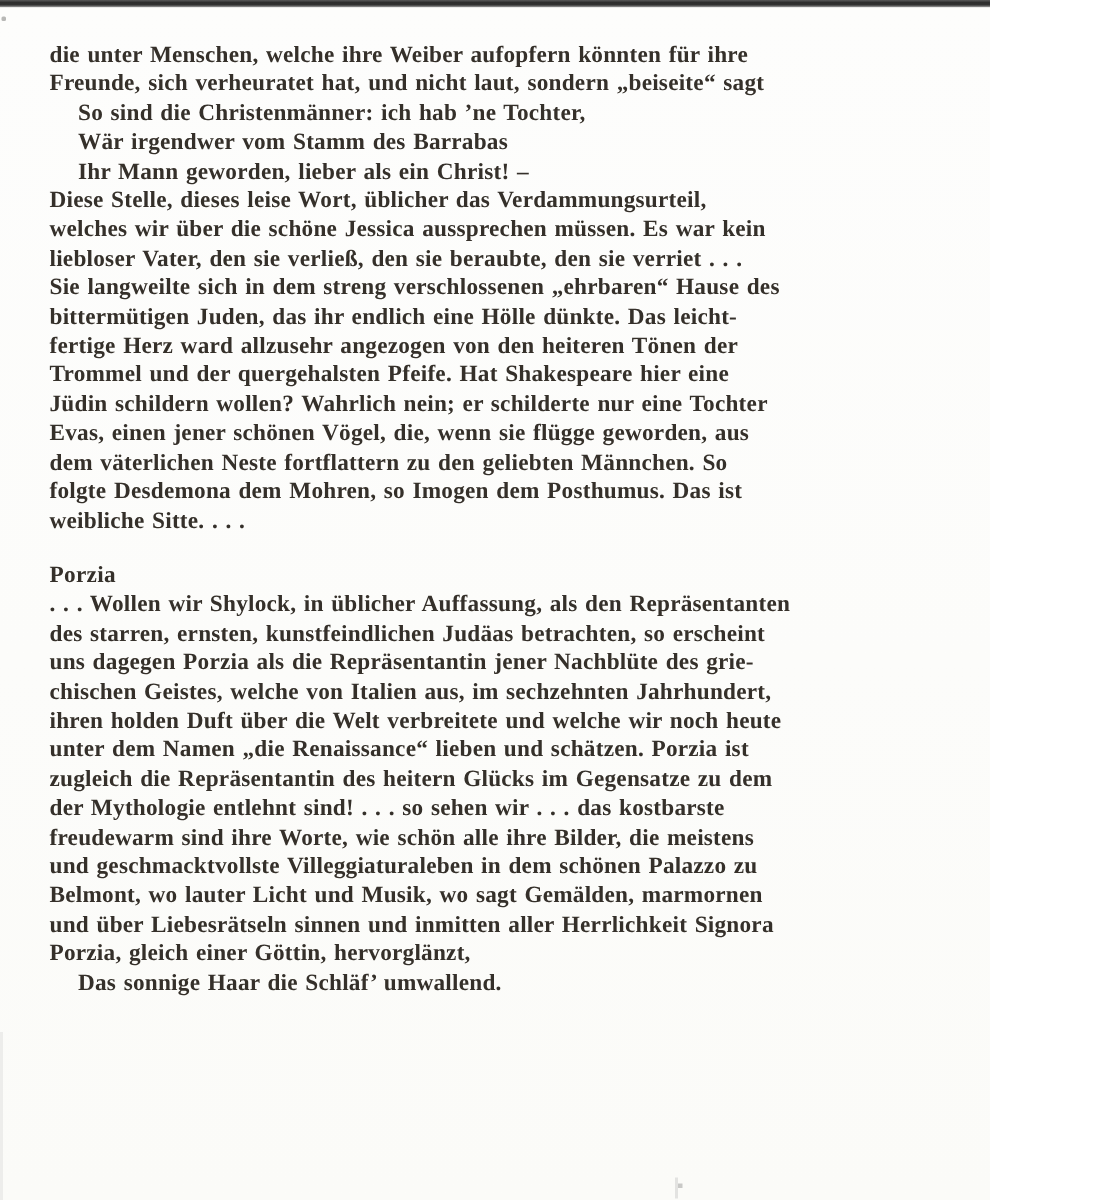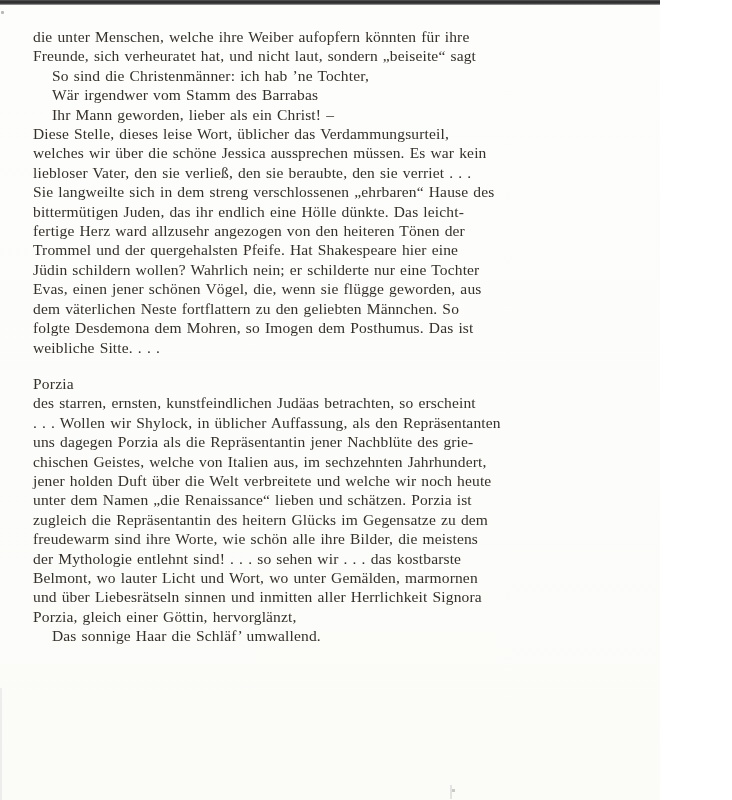--- a/index.html
+++ b/index.html
@@ -6,20 +6,21 @@
     margin: 0;
     padding: 0;
     background: #ffffff;
   }
   .scan-page {
     position: relative;
     width: 660px;
     height: 800px;
     overflow: hidden;
     background: linear-gradient(180deg, #fdfdfc 0%, #fcfcfa 55%, #fbfbf8 100%);
+    font-weight: bold;
   }
   
   .scan-edge-top {
     position: absolute;
     top: 0; left: 0;
     width: 100%;
     height: 5px;
     background: linear-gradient(180deg, #5a5a5a 0%, #2c2c2c 35%, #333333 65%, #8a8a8a 90%, #d8d8d6 100%);
   }
   
@@ -97,27 +98,28 @@
       <div class="text-line">bittermütigen Juden, das ihr endlich eine Hölle dünkte. Das leicht-</div>
       <div class="text-line">fertige Herz ward allzusehr angezogen von den heiteren Tönen der</div>
       <div class="text-line">Trommel und der quergehalsten Pfeife. Hat Shakespeare hier eine</div>
       <div class="text-line">Jüdin schildern wollen? Wahrlich nein; er schilderte nur eine Tochter</div>
       <div class="text-line">Evas, einen jener schönen Vögel, die, wenn sie flügge geworden, aus</div>
       <div class="text-line">dem väterlichen Neste fortflattern zu den geliebten Männchen. So</div>
       <div class="text-line">folgte Desdemona dem Mohren, so Imogen dem Posthumus. Das ist</div>
       <div class="text-line">weibliche Sitte. . . .</div>
       <div class="section-gap"></div>
       <div class="text-line heading">Porzia</div>
+      <div class="text-line">. . . Wollen wir Shylock, in üblicher Auffassung, als den Repräsentanten</div>
       <div class="text-line">des starren, ernsten, kunstfeindlichen Judäas betrachten, so erscheint</div>
-      <div class="text-line">. . . Wollen wir Shylock, in üblicher Auffassung, als den Repräsentanten</div>
       <div class="text-line">uns dagegen Porzia als die Repräsentantin jener Nachblüte des grie-</div>
       <div class="text-line">chischen Geistes, welche von Italien aus, im sechzehnten Jahrhundert,</div>
-      <div class="text-line">jener holden Duft über die Welt verbreitete und welche wir noch heute</div>
+      <div class="text-line">ihren holden Duft über die Welt verbreitete und welche wir noch heute</div>
       <div class="text-line">unter dem Namen „die Renaissance“ lieben und schätzen. Porzia ist</div>
       <div class="text-line">zugleich die Repräsentantin des heitern Glücks im Gegensatze zu dem</div>
+      <div class="text-line">der Mythologie entlehnt sind! . . . so sehen wir . . . das kostbarste</div>
       <div class="text-line">freudewarm sind ihre Worte, wie schön alle ihre Bilder, die meistens</div>
-      <div class="text-line">der Mythologie entlehnt sind! . . . so sehen wir . . . das kostbarste</div>
-      <div class="text-line">Belmont, wo lauter Licht und Wort, wo unter Gemälden, marmornen</div>
+      <div class="text-line">und geschmacktvollste Villeggiaturaleben in dem schönen Palazzo zu</div>
+      <div class="text-line">Belmont, wo lauter Licht und Musik, wo sagt Gemälden, marmornen</div>
       <div class="text-line">und über Liebesrätseln sinnen und inmitten aller Herrlichkeit Signora</div>
       <div class="text-line">Porzia, gleich einer Göttin, hervorglänzt,</div>
       <div class="text-line verse">Das sonnige Haar die Schläf’ umwallend.</div>
     </div>
 </div>
 
 </body></html>

